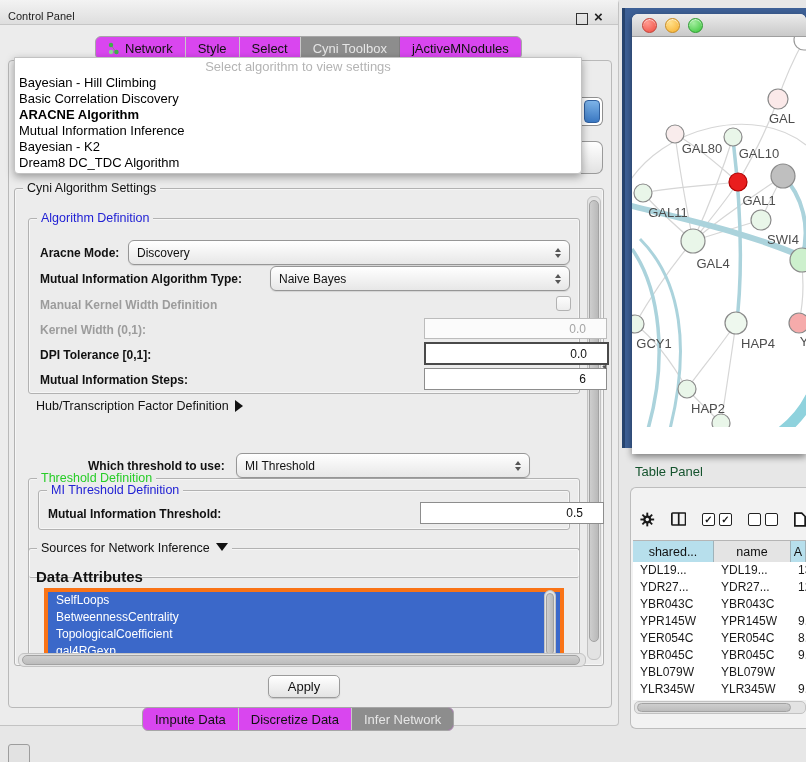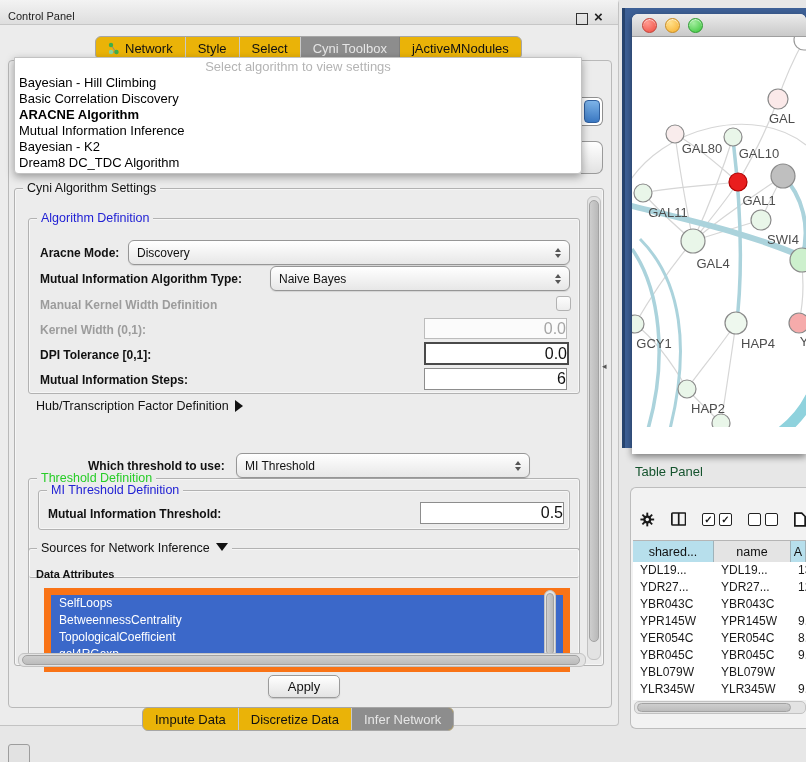--- a/index.html
+++ b/index.html
@@ -10,21 +10,21 @@
   
   .cp{left:0;top:6;width:618px;height:724px;background:#ececec;
       border:1px solid #c3c3c3;border-left:none;border-radius:0 4px 4px 0;}
   .cp-titlebar{left:0;top:6;width:618px;height:24px;
       background:linear-gradient(#f3f3f3,#dedede);border-bottom:1px solid #c6c6c6;}
   .cp-title{left:8px;top:10px;font-size:11px;color:#222;}
   .win-float{left:576px;top:13px;width:10px;height:10px;border:1.5px solid #333;background:transparent;}
   .win-close{left:594px;top:8px;font-size:15px;font-weight:bold;color:#222;}
 
   
-  .seg-bar{display:flex;height:22px;background:#eab308;border:1px solid #a6a6a6;
+  .seg-bar{display:flex;height:22px;background:#d946ef;border:1px solid #a6a6a6;
       border-radius:6px;overflow:hidden;font-size:13px;}
   .seg{display:flex;align-items:center;justify-content:center;padding:0 12px;
       color:#111;border-right:1px solid #c9c9c9;white-space:nowrap;}
   .seg:last-child{border-right:none;}
   .seg.sel{background:#8d8d8d;color:#e6e6e6;border-right-color:#7f7f7f;}
   .seg .ticon{margin-right:5px;display:inline-flex;}
 
   .content-panel{left:8px;top:60px;width:602px;height:646px;
       border:1px solid #b9b9b9;border-radius:4px;background:#ececec;}
 
@@ -56,34 +56,34 @@
   .lbl.dis{color:#9c9c9c;}
 
   .combo{border:1px solid #969696;border-radius:6px;background:linear-gradient(#ffffff,#e7e7e7);
       display:flex;align-items:center;font-size:12px;color:#111;padding:0 8px;
       box-shadow:0 1px 1px rgba(0,0,0,.1);}
   .spin{margin-left:auto;display:flex;flex-direction:column;gap:2px;align-items:center;}
   .spin i{display:block;width:0;height:0;border-left:3.5px solid transparent;border-right:3.5px solid transparent;}
   .spin .up{border-bottom:4px solid #555;}
   .spin .dn{border-top:4px solid #555;}
 
-  .tf{background:#fff;border:1px solid #8d8d8d;font-size:16px;color:#111;
-      display:flex;align-items:center;justify-content:flex-end;padding:0 0;}
+  .tf{background:#fff;border:1px solid #8d8d8d;font-size:12px;color:#111;
+      display:flex;align-items:center;justify-content:flex-end;padding:0 20px;}
   .tf.dis{background:#fbfbfb;border-color:#bcbcbc;color:#a5a5a5;}
   .tf.focus{border:2px solid #4a4a4a;}
 
   .chk{width:13px;height:13px;border:1px solid #b2b2b2;border-radius:3px;
       background:linear-gradient(#fdfdfd,#ededed);}
 
   .tri-right{display:inline-block;width:0;height:0;border-top:6px solid transparent;
       border-bottom:6px solid transparent;border-left:8px solid #111;vertical-align:-2px;margin-left:6px;}
   .tri-down{display:inline-block;width:0;height:0;border-left:6px solid transparent;
       border-right:6px solid transparent;border-top:8px solid #111;vertical-align:1px;margin-left:6px;}
 
-  .listbox{background:#fff;border:7px solid #f97316;overflow:hidden;}
+  .listbox{background:#fff;border:4px solid #f97316;overflow:hidden;}
   .list-item{height:17px;line-height:17px;padding-left:8px;font-size:12px;}
   .list-item.sel{background:#3b68c9;color:#fff;}
 
   .vscroll{background:#e3e3e3;border:1px solid #c2c2c2;border-radius:6px;}
   .vthumb{position:absolute;left:1px;width:8px;background:linear-gradient(90deg,#cecece,#b9b9b9);
       border:1px solid #a2a2a2;border-radius:5px;}
   .hscroll{background:#e3e3e3;border:1px solid #c2c2c2;border-radius:6px;}
   .hthumb{position:absolute;top:1px;height:8px;background:linear-gradient(#cecece,#bcbcbc);
       border:1px solid #a2a2a2;border-radius:5px;}
 
@@ -240,21 +240,21 @@
   </div>
   <div class="abs grp" style="left:38px;top:490px;width:530px;height:38px;">
     <span class="grp-title blue">MI Threshold Definition</span>
   </div>
   <div class="abs lbl" style="left:48px;top:507px;">Mutual Information Threshold:</div>
   <div class="abs tf" style="left:420px;top:502px;width:142px;height:20px;">0.5</div>
 
   <div class="abs grp" style="left:28px;top:548px;width:550px;height:112px;border-bottom:none;">
     <span class="grp-title"><span>Sources for Network Inference</span><span class="tri-down"></span></span>
   </div>
-  <div class="abs lbl" style="left:36px;top:568px;font-size:11px;">Data Attributes</div>
+  <div class="abs lbl" style="left:36px;top:568px;font-size:15px;">Data Attributes</div>
   <div class="abs listbox" style="left:44px;top:588px;width:512px;height:70px;">
     <div id="source-items">
         <div class="list-item sel">SelfLoops</div>
         <div class="list-item sel">BetweennessCentrality</div>
         <div class="list-item sel">TopologicalCoefficient</div>
         <div class="list-item sel">gal4RGexp</div>
       </div>
   </div>
   <div class="abs vscroll" style="left:544px;top:590px;width:10px;height:66px;">
     <div class="vthumb" style="top:2px;height:60px;width:6px;"></div>

